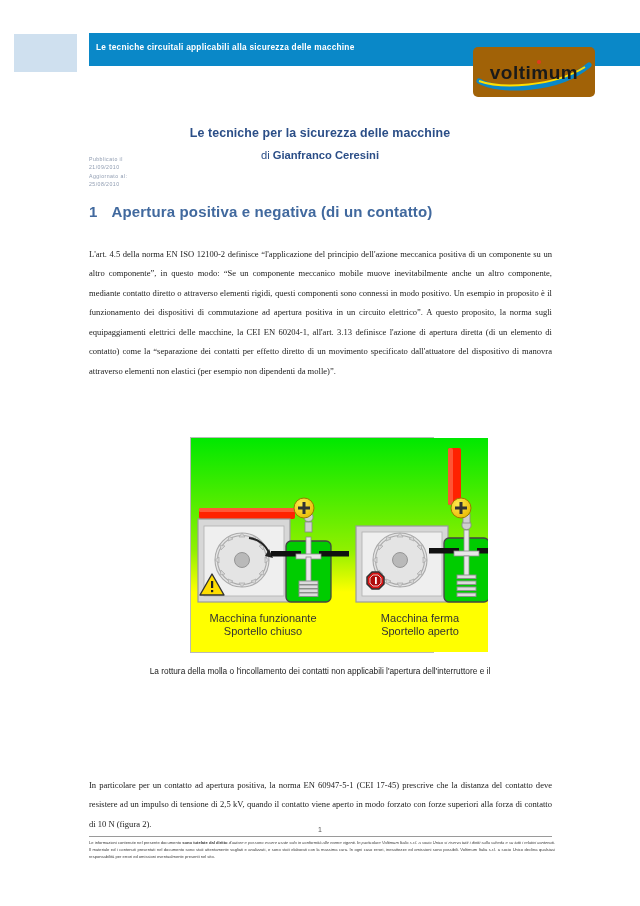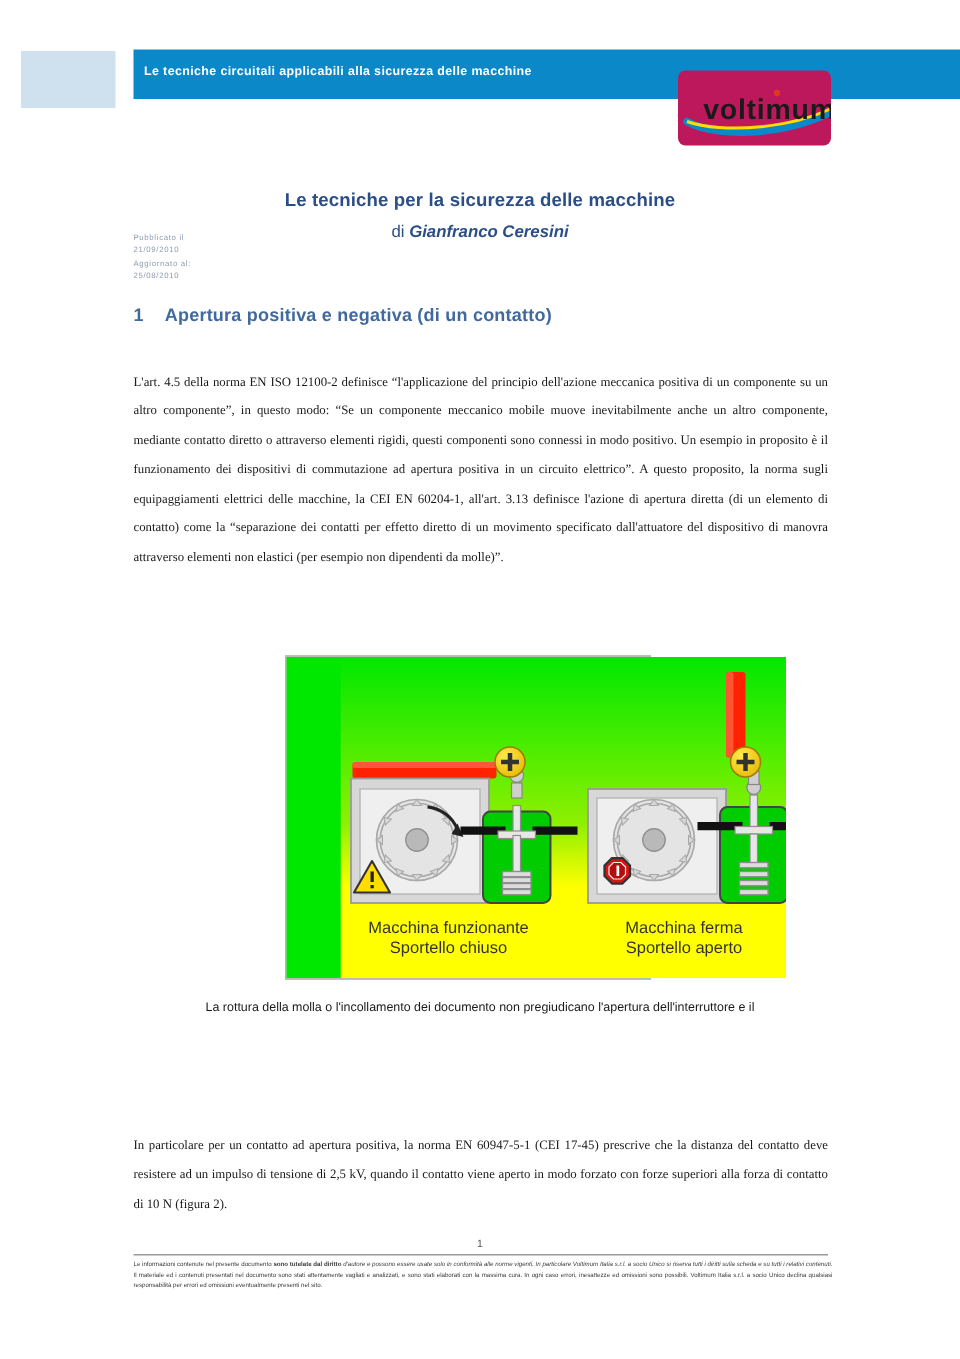--- a/index.html
+++ b/index.html
@@ -43,25 +43,25 @@
     left: 7px;
     top: 9px;
     font-size: 8.3px;
     color: #ffffff;
     letter-spacing: 0.25px;
     white-space: nowrap;
     font-weight: 600;
   }
   .logo-box {
     position: absolute;
-    left: 452px;
+    left: 473px;
     top: 47px;
-    width: 102px;
+    width: 122px;
     height: 50px;
-    background: #be185d;
+    background: #a16207;
     border-radius: 5px;
     overflow: hidden;
   }
   .logo-svg { display: block; }
 
   
   .doc-title {
     position: absolute;
     left: 0; top: 126px;
     width: 640px;
@@ -73,21 +73,20 @@
   }
   .doc-author {
     position: absolute;
     left: 0; top: 149px;
     width: 640px;
     text-align: center;
     font-size: 11.2px;
     color: #2b4e87;
   }
   .doc-author .au-name {
-    font-style: italic;
     font-weight: bold;
     margin-top: 20px;
   }
 
   
   .pubmeta {
     position: absolute;
     left: 89px;
     top: 155px;
     font-size: 5.2px;
@@ -95,53 +94,52 @@
     color: #8e9bb0;
     letter-spacing: 0.45px;
     white-space: nowrap;
   }
 
   
   .section-head {
     position: absolute;
     left: 89px;
     top: 203px;
-    font-size: 12px;
+    font-size: 15px;
     font-weight: bold;
     color: #41699e;
     letter-spacing: 0.15px;
     white-space: nowrap;
   }
   .section-head .sec-num { margin-right: 14px; }
 
   
   .para {
     position: absolute;
     left: 89px;
     width: 463px;
     font-size: 8.55px;
     line-height: 2.28;
     color: #1a1a1a;
     text-align: justify;
     text-justify: inter-word;
     font-family: Liberation Serif, serif;
   }
   #para-1 { top: 245px; }
-  #para-2 { top: 754px; }
+  #para-2 { top: 776px; }
 
   
   .figure-wrap {
     position: absolute;
     left: 190px;
     top: 437px;
     width: 244px;
     height: 216px;
     border: 1px solid #b9b9b9;
     background: #00e800;
-    padding-left: 36px;
   }
   .fig-svg { display: block; }
 
   
   .fig-caption {
     position: absolute;
     left: 60px;
     top: 663px;
     width: 520px;
     text-align: center;
@@ -356,21 +354,21 @@
     </g>
 
     <text id="figlbl-l1" x="72" y="184" font-family="'Liberation Sans', sans-serif" font-size="11" fill="#333" text-anchor="middle">Macchina funzionante</text>
     <text id="figlbl-l2" x="72" y="197" font-family="'Liberation Sans', sans-serif" font-size="11" fill="#333" text-anchor="middle">Sportello chiuso</text>
     <text id="figlbl-r1" x="229" y="184" font-family="'Liberation Sans', sans-serif" font-size="11" fill="#333" text-anchor="middle">Macchina ferma</text>
     <text id="figlbl-r2" x="229" y="197" font-family="'Liberation Sans', sans-serif" font-size="11" fill="#333" text-anchor="middle">Sportello aperto</text>
   </svg>
 </div>
 
 <div class="fig-caption">
-  <div>La rottura della molla o l'incollamento dei documento non pregiudicano l'apertura dell'interruttore e il</div>
+  <div>La rottura della molla o l'incollamento dei contatti non applicabili l'apertura dell'interruttore e il</div>
 </div>
 
 <div class="para" id="para-2">In particolare per un contatto ad apertura positiva, la norma EN 60947-5-1 (CEI 17-45) prescrive che la distanza del contatto deve resistere ad un impulso di tensione di 2,5 kV, quando il contatto viene aperto in modo forzato con forze superiori alla forza di contatto di 10 N (figura 2).</div>
 
 <div class="page-number">1</div>
 <div class="footer-rule"></div>
 <div class="footer-note">
   <span>Le informazioni contenute nel presente documento </span><b>sono tutelate dal diritto</b><i> d'autore e possono essere usate solo in conformità alle norme vigenti. In particolare Voltimum Italia s.r.l. a socio Unico si riserva tutti i diritti sulla scheda e su tutti i relativi contenuti.</i>
   <span>Il materiale ed i contenuti presentati nel documento sono stati attentamente vagliati e analizzati, e sono stati elaborati con la massima cura. In ogni caso errori, inesattezze ed omissioni sono possibili. Voltimum Italia s.r.l. a socio Unico declina qualsiasi responsabilità per errori ed omissioni eventualmente presenti nel sito.</span>
 </div>

